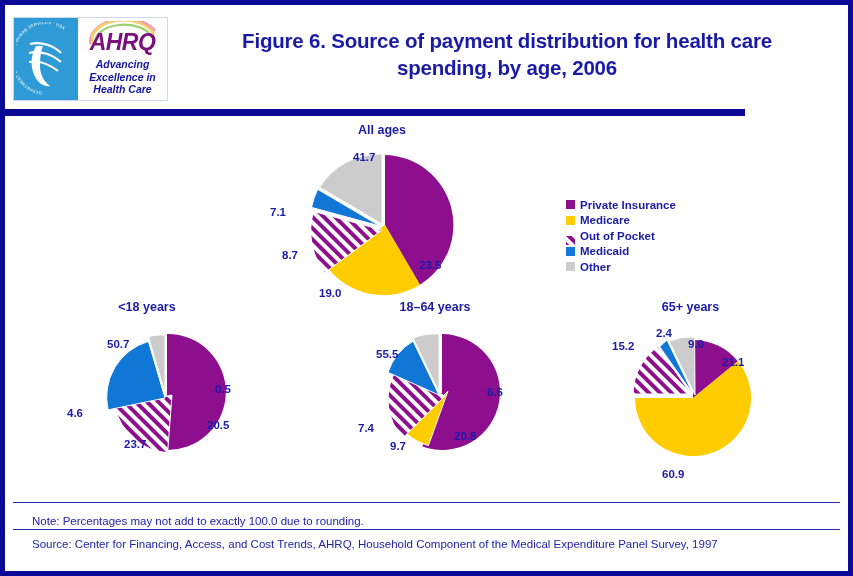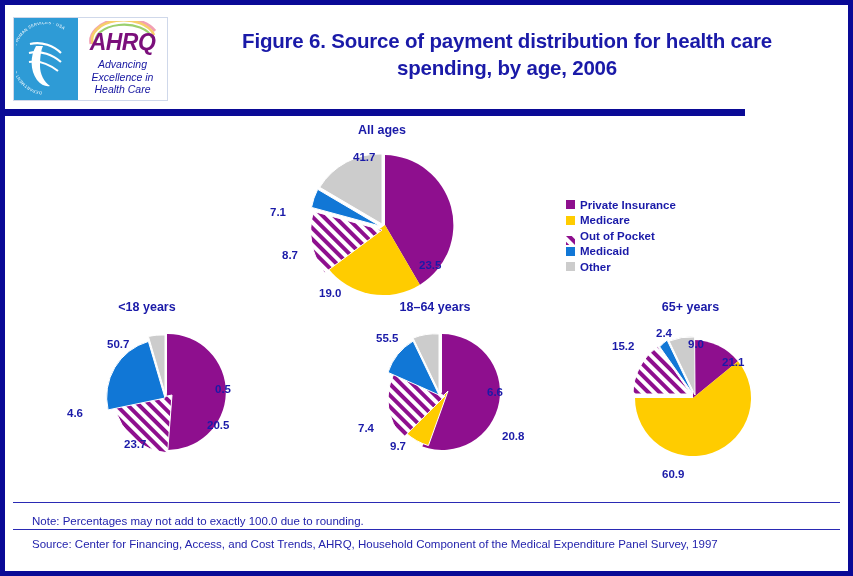--- a/index.html
+++ b/index.html
@@ -65,21 +65,21 @@
     font-weight: bold;
     font-style: italic;
     font-size: 23px;
     color: #7b0f7b;
     letter-spacing: -0.5px;
   }
   #logo-right .tag {
     position: absolute;
     left: 0; right: 0; top: 40px;
     font-family: "Liberation Sans", sans-serif;
-    font-weight: normal;
+    font-weight: bold;
     font-style: italic;
     font-size: 10.5px;
     line-height: 12.5px;
     color: #1414a0;
   }
 
   #fig-title {
     position: absolute;
     left: 172px; top: 22px;
     width: 660px;
@@ -323,23 +323,23 @@
       </g>
 
       <g transform="translate(-3,3)">
         <path d="M74,62 L23.0,39.4 A58,58 0 0,1 48.1,8.1 Z" fill="#1177d6" stroke="#ffffff" stroke-width="1"></path>
       </g>
 
       <g transform="translate(-3,0)">
         <path d="M74,62 L48.1,8.1 A58,58 0 0,1 74,4 Z" fill="#cccccc" stroke="#ffffff" stroke-width="1"></path>
       </g>
     </svg>
-    <div class="dlabel" style="left:26px; top:32px;">55.5</div>
+    <div class="dlabel" style="left:26px; top:48px;">55.5</div>
     <div class="dlabel" style="left:137px; top:86px;">6.6</div>
-    <div class="dlabel" style="left:104px; top:130px;margin-left:48px;">20.8</div>
+    <div class="dlabel" style="left:104px; top:130px;">20.8</div>
     <div class="dlabel" style="left:40px; top:140px;">9.7</div>
     <div class="dlabel" style="left:8px; top:122px;">7.4</div>
   </div>
 
   <div class="pie-block" style="left:598px; top:295px; width:220px; height:185px;">
     <div class="pie-title" style="left:0; top:0; width:175px;">65+ years</div>
     <svg class="pie-svg" style="left:16px; top:34px;" width="175" height="140" viewBox="0 0 175 140">
 
       <path d="M74,64 L74,6 A58,58 0 0,1 118.9,27.3 Z" fill="#8e0f8e"></path>
 

